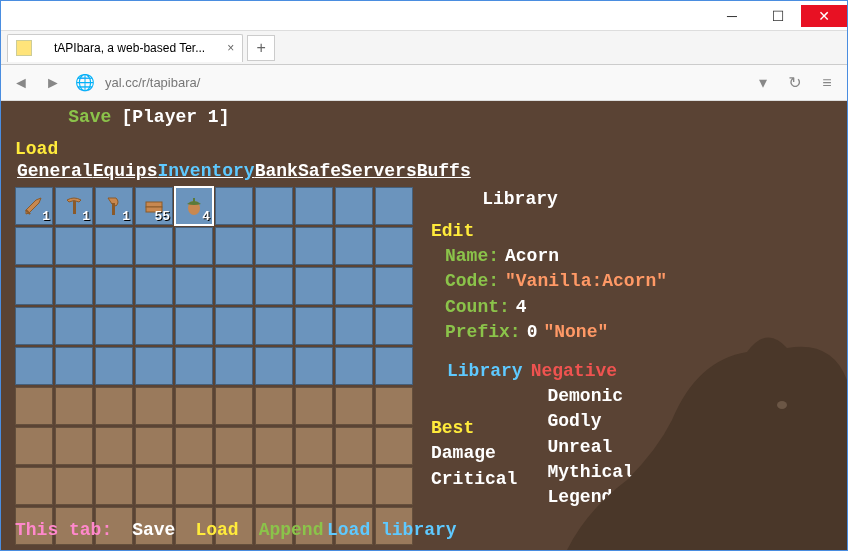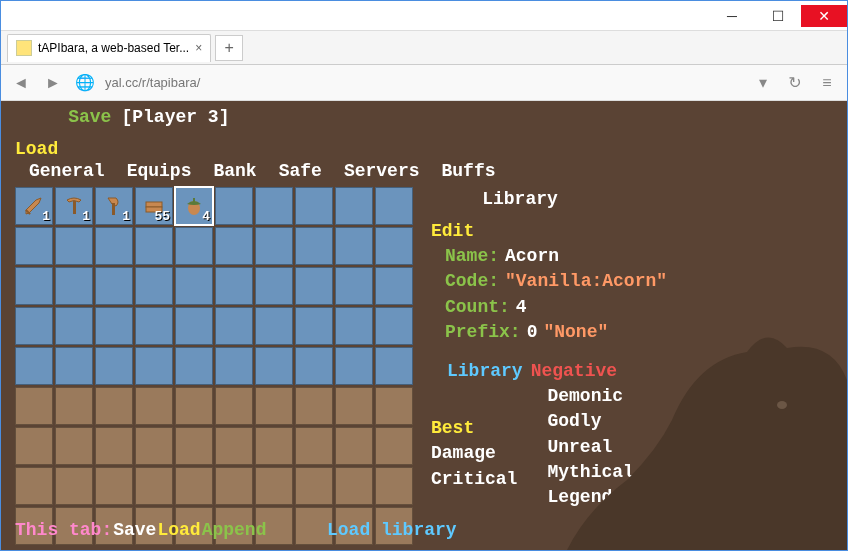--- a/index.html
+++ b/index.html
@@ -2,34 +2,34 @@
 <html><head>
 <meta charset="utf-8">
 <style>
 *{box-sizing:border-box;margin:0;padding:0;}
 body{font-family:Arial,sans-serif;font-size:13px;background:#fff;overflow:hidden;width:848px;height:551px;position:relative;}
 .window{width:848px;height:551px;border:1px solid #4a8de0;display:flex;flex-direction:column;}
 .titlebar{height:30px;background:#fff;display:flex;align-items:center;justify-content:flex-end;border-bottom:1px solid #ddd;}
 .tbtn{width:46px;height:22px;display:flex;align-items:center;justify-content:center;font-size:14px;color:#333;}
 .tbtn.close{background:#e81123;color:#fff;width:46px;height:22px;margin-right:0;}
 .tabstrip{height:34px;background:#f5f5f5;display:flex;align-items:center;padding:0 6px;border-bottom:1px solid #ccc;}
-.tab{background:#fff;border:1px solid #ccc;border-bottom:none;height:28px;min-width:190px;display:flex;align-items:center;padding:0 8px;font-size:12px;gap:6px;border-radius:2px 2px 0 0;}
+.tab{background:#fff;border:1px solid #ccc;border-bottom:none;height:28px;min-width:190px;display:flex;align-items:center;padding:0 8px;font-size:12px;gap:22px;border-radius:2px 2px 0 0;}
 .favicon{width:16px;height:16px;background:#ffe47a;border:1px solid #cc9;}
 .tabtitle{flex:1;overflow:hidden;text-overflow:ellipsis;white-space:nowrap;}
 .tabclose{color:#666;}
 .newtab{width:28px;height:26px;border:1px solid #ccc;background:#fff;margin-left:4px;display:flex;align-items:center;justify-content:center;color:#666;font-size:16px;}
 .addrbar{height:36px;background:#f9f9f9;display:flex;align-items:center;padding:0 8px;gap:8px;border-bottom:1px solid #ddd;}
 .navbtn{width:24px;height:24px;display:flex;align-items:center;justify-content:center;color:#888;font-size:16px;}
 .globe{color:#888;}
 .url{flex:1;color:#777;font-size:13px;}
 .dropbtn{color:#888;}
 .content{flex:1;background:#5a4334;position:relative;font-family:'Courier New',monospace;font-weight:bold;font-size:18px;color:#fff;overflow:hidden;}
 .capybara{position:absolute;right:0;bottom:0;width:280px;height:230px;}
 .toprow{padding:6px 14px 2px;display:flex;gap:10px;}
-.tabsrow{padding:0 28px 6px;display:flex;gap:22px;}
+.tabsrow{padding:0 16px 6px;display:flex;gap:0;text-decoration:underline;}
 .yellow{color:#ffeb3b;margin-top:32px;}
 .green{color:#8bc34a;}
 .cyan{color:#5ec9ff;}
 .orange{color:#ff9966;}
 .magenta{color:#ff88cc;}
 .red{color:#ef5350;}
 .white{color:#fff;}
 .main{display:flex;padding:0 14px;gap:18px;}
 .grid{display:flex;flex-direction:column;gap:2px;}
 .row{display:flex;gap:2px;}
@@ -38,21 +38,21 @@
 .slot.bank{background:#9a7a5c;}
 .slot.sel{outline:2px solid #fff;outline-offset:-1px;}
 .qty{position:absolute;right:2px;bottom:0;font-size:13px;color:#fff;text-shadow:1px 1px 0 #000;}
 .info{padding-top:0;line-height:1.4;}
 .editrow{display:flex;gap:8px;}
 .kvrow{display:flex;gap:6px;padding-left:14px;}
 .prefixbox{margin-top:14px;}
 .pfxhead{display:flex;gap:8px;padding-left:16px;}
 .pfxcols{display:flex;gap:30px;}
 .pfxcol{display:flex;flex-direction:column;}
-.bottomrow{position:absolute;left:14px;bottom:10px;display:flex;gap:1px;align-items:baseline;}
+.bottomrow{position:absolute;left:14px;bottom:10px;display:flex;gap:20px;align-items:baseline;}
 .loadlib{position:absolute;left:326px;bottom:10px;}
 .itemicon{width:24px;height:24px;}
 </style>
 </head>
 <body>
 
 <div class="window">
   <div class="titlebar">
     <div class="tbtn">─</div>
     <div class="tbtn">☐</div>
@@ -78,25 +78,26 @@
 
   <div class="content">
     <svg class="capybara" viewBox="0 0 280 230">
       <path fill="#4a3729" d="M 280 230 L 280 60 Q 265 20 220 28 Q 200 5 180 32 Q 130 40 105 100 Q 90 130 60 160 Q 20 190 0 230 Z"></path>
       <ellipse cx="215" cy="85" rx="5" ry="4" fill="#6b5645"></ellipse>
     </svg>
 
     <div class="toprow">
       <span class="yellow">Load</span>
       <span class="green">Save</span>
-      <span class="white">[Player 3]</span>
+      <span class="white">[Player 1]</span>
     </div>
     <div class="tabsrow">
       <span class="white">General</span>
       <span class="white">Equips</span>
+      <span class="cyan">Inventory</span>
       <span class="white">Bank</span>
       <span class="white">Safe</span>
       <span class="white">Servers</span>
       <span class="white">Buffs</span>
     </div>
 
     <div class="main">
       <div class="grid" id="grid">
           <div class="row">
             <div class="slot inv">

